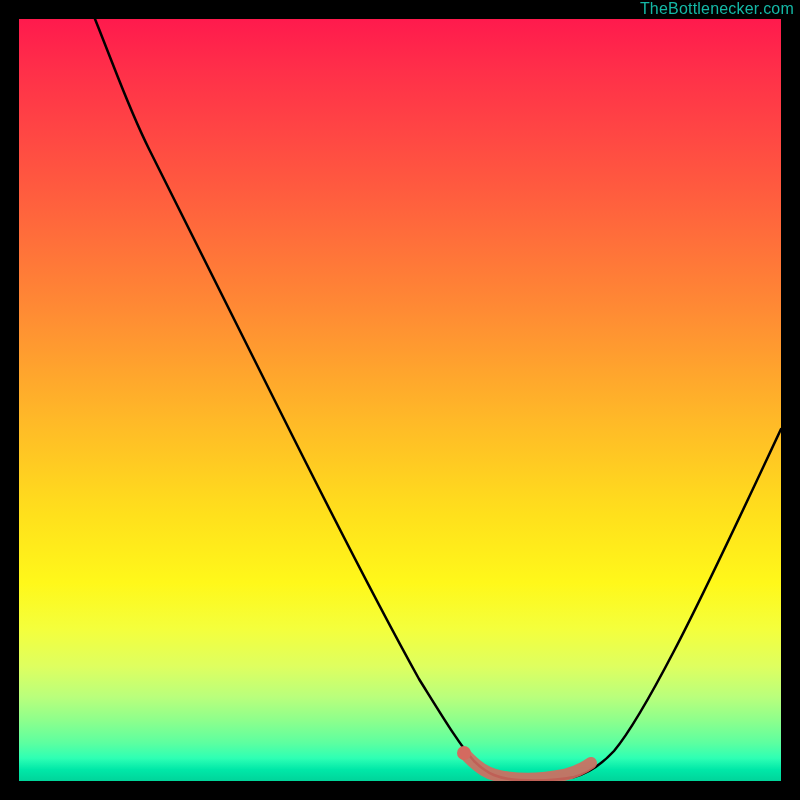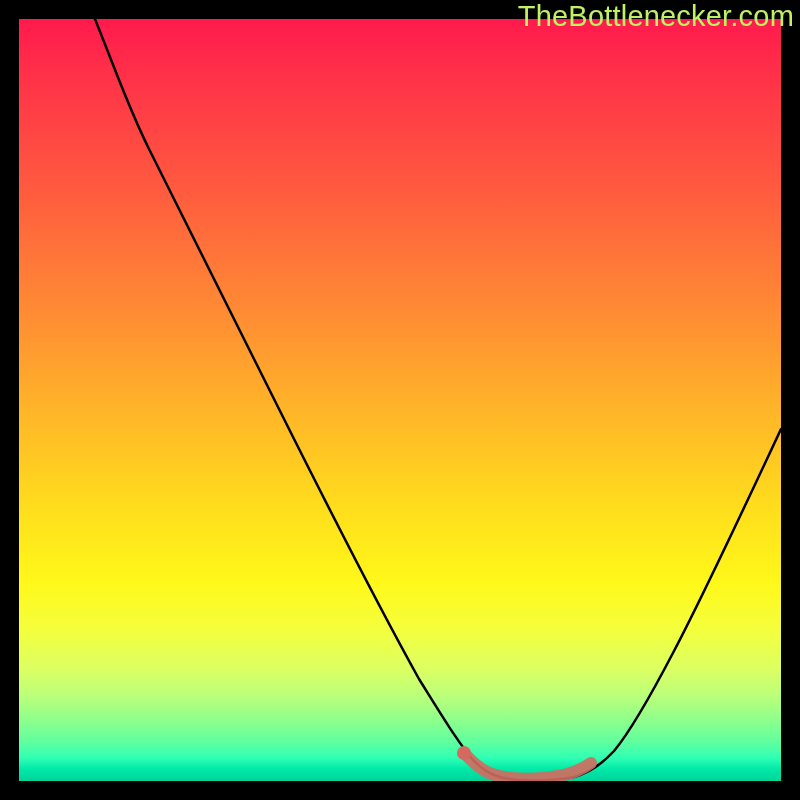--- a/index.html
+++ b/index.html
@@ -41,22 +41,22 @@
       #5dffa0 95%,
       #2effb4 97%,
       #00e8a8 98.5%,
       #00d49a 100%
     );
   }
   .watermark {
     position: absolute;
     top: 0;
     right: 6px;
-    color: #bef264;
-    font-size: 29px;
+    color: #14b8a6;
+    font-size: 16px;
     font-weight: 400;
     letter-spacing: 0.2px;
     z-index: 5;
     user-select: none;
   }
   svg.plot {
     position: absolute;
     left: 0;
     top: 0;
     width: 762px;

